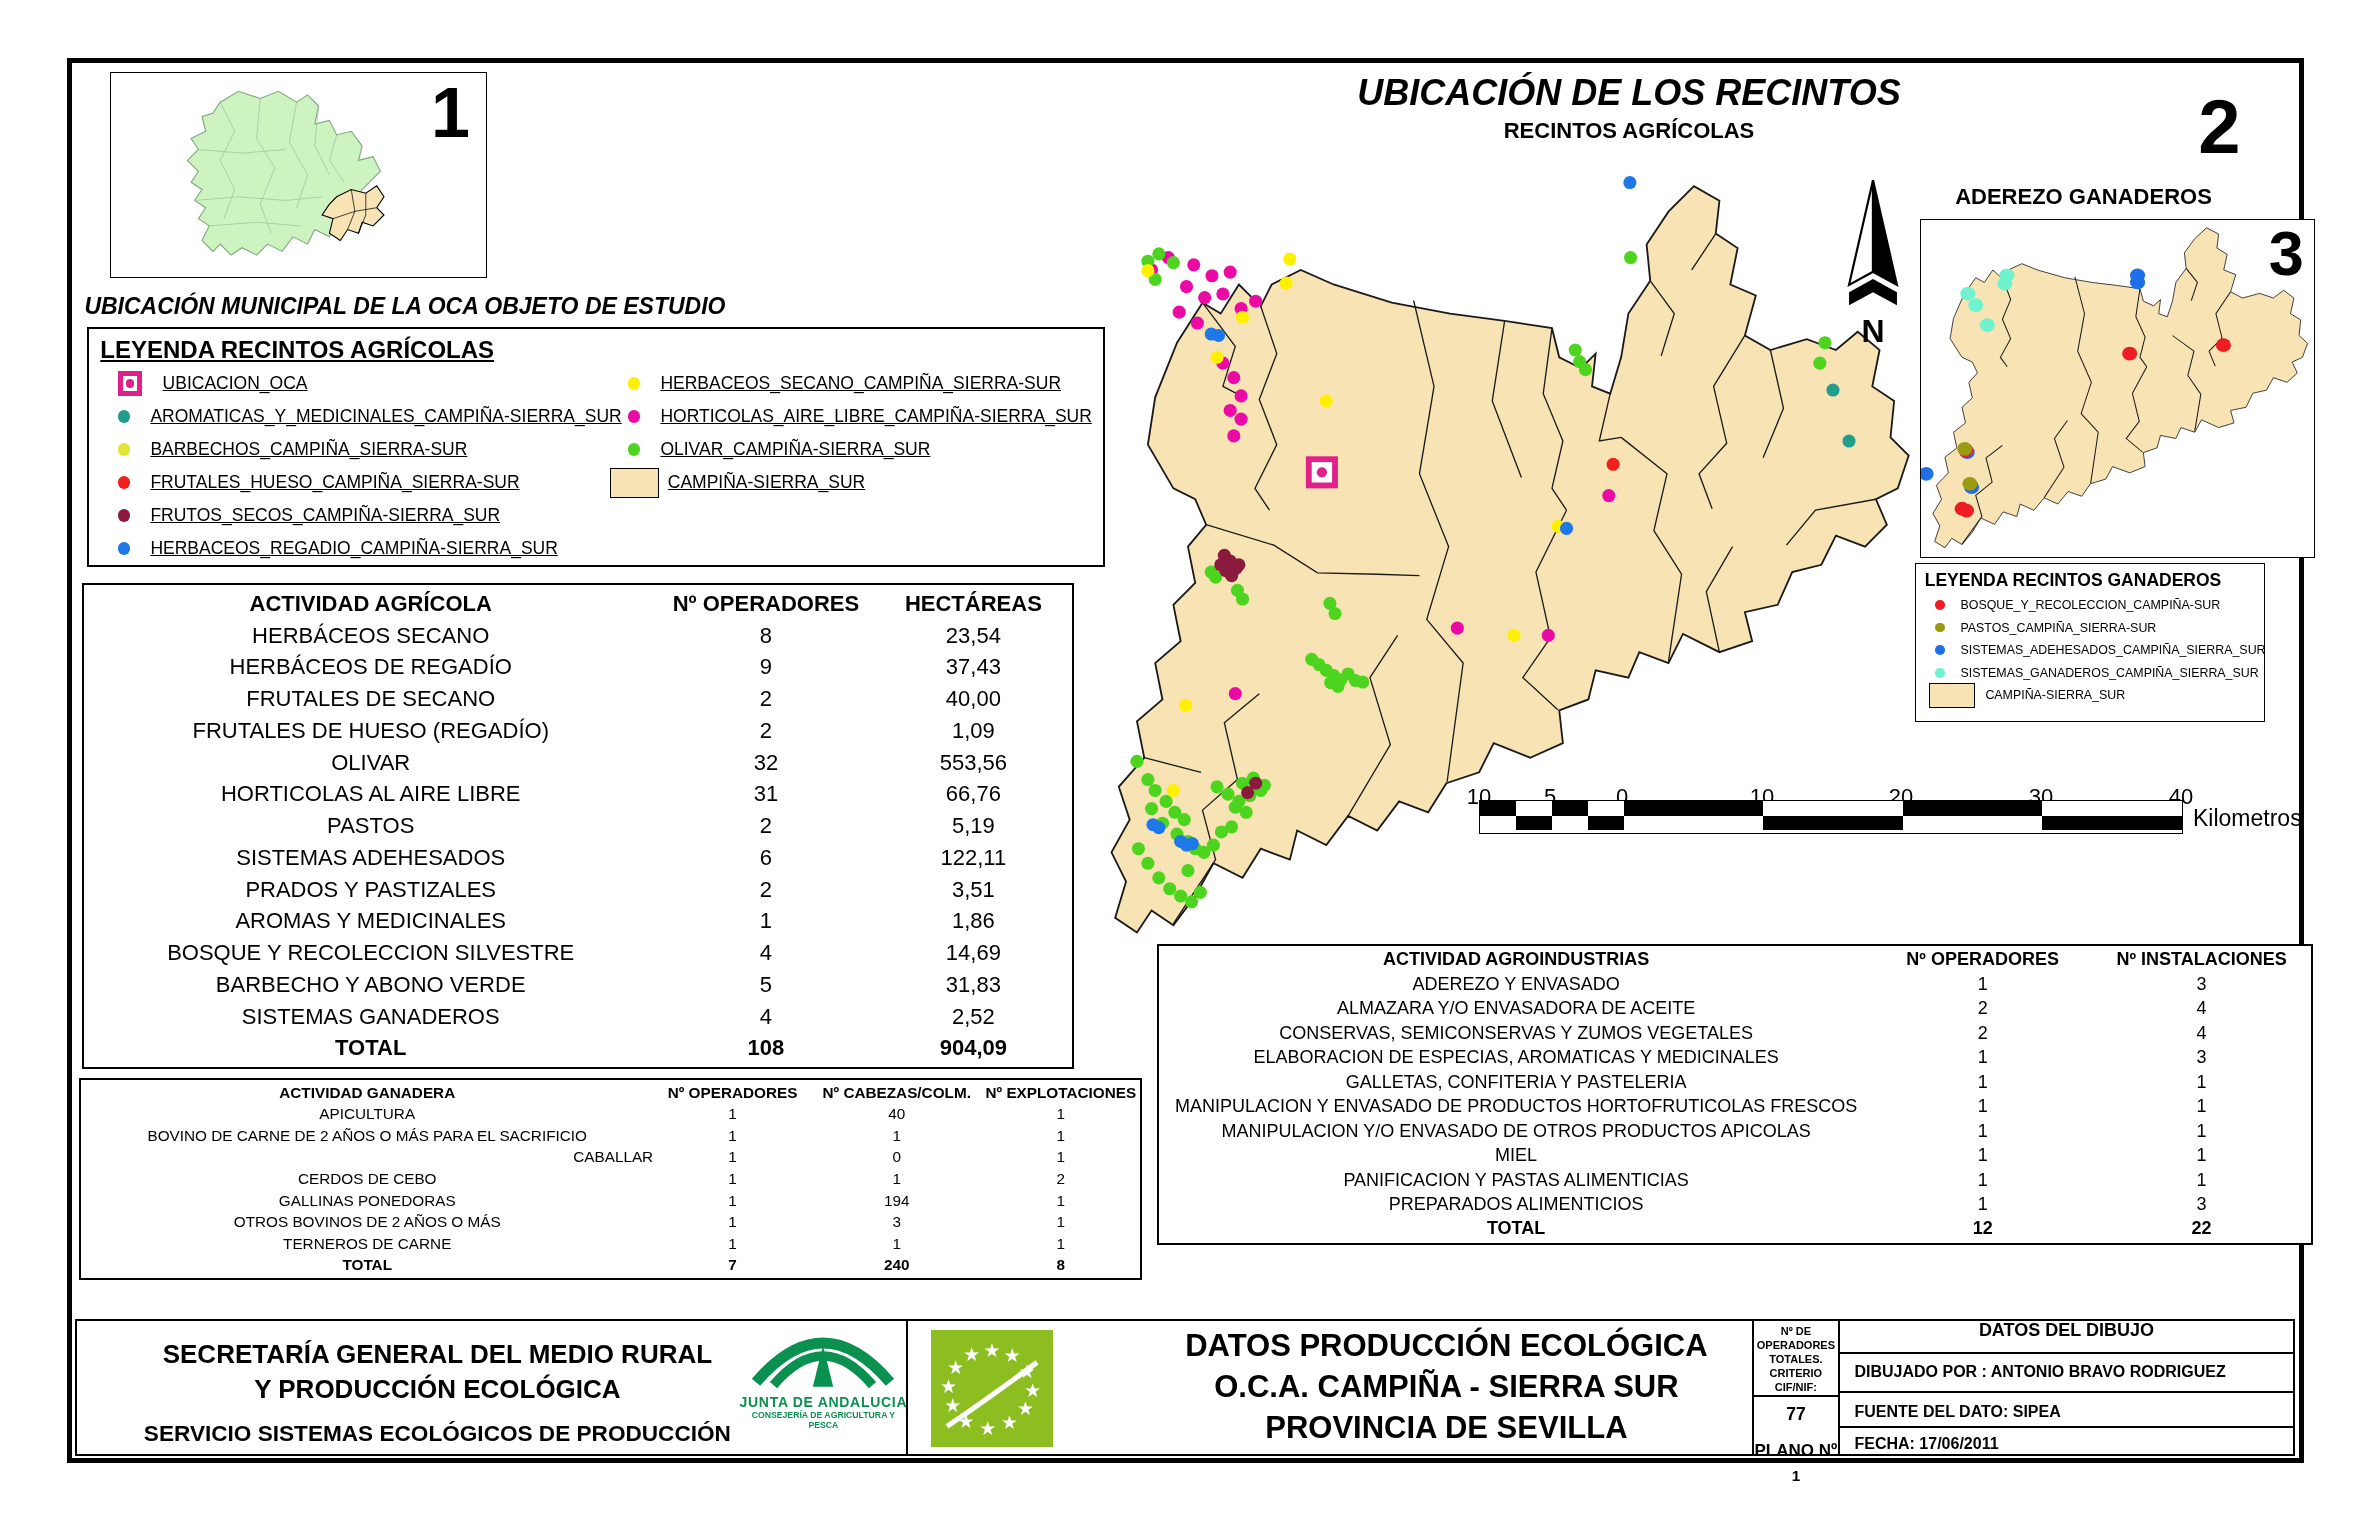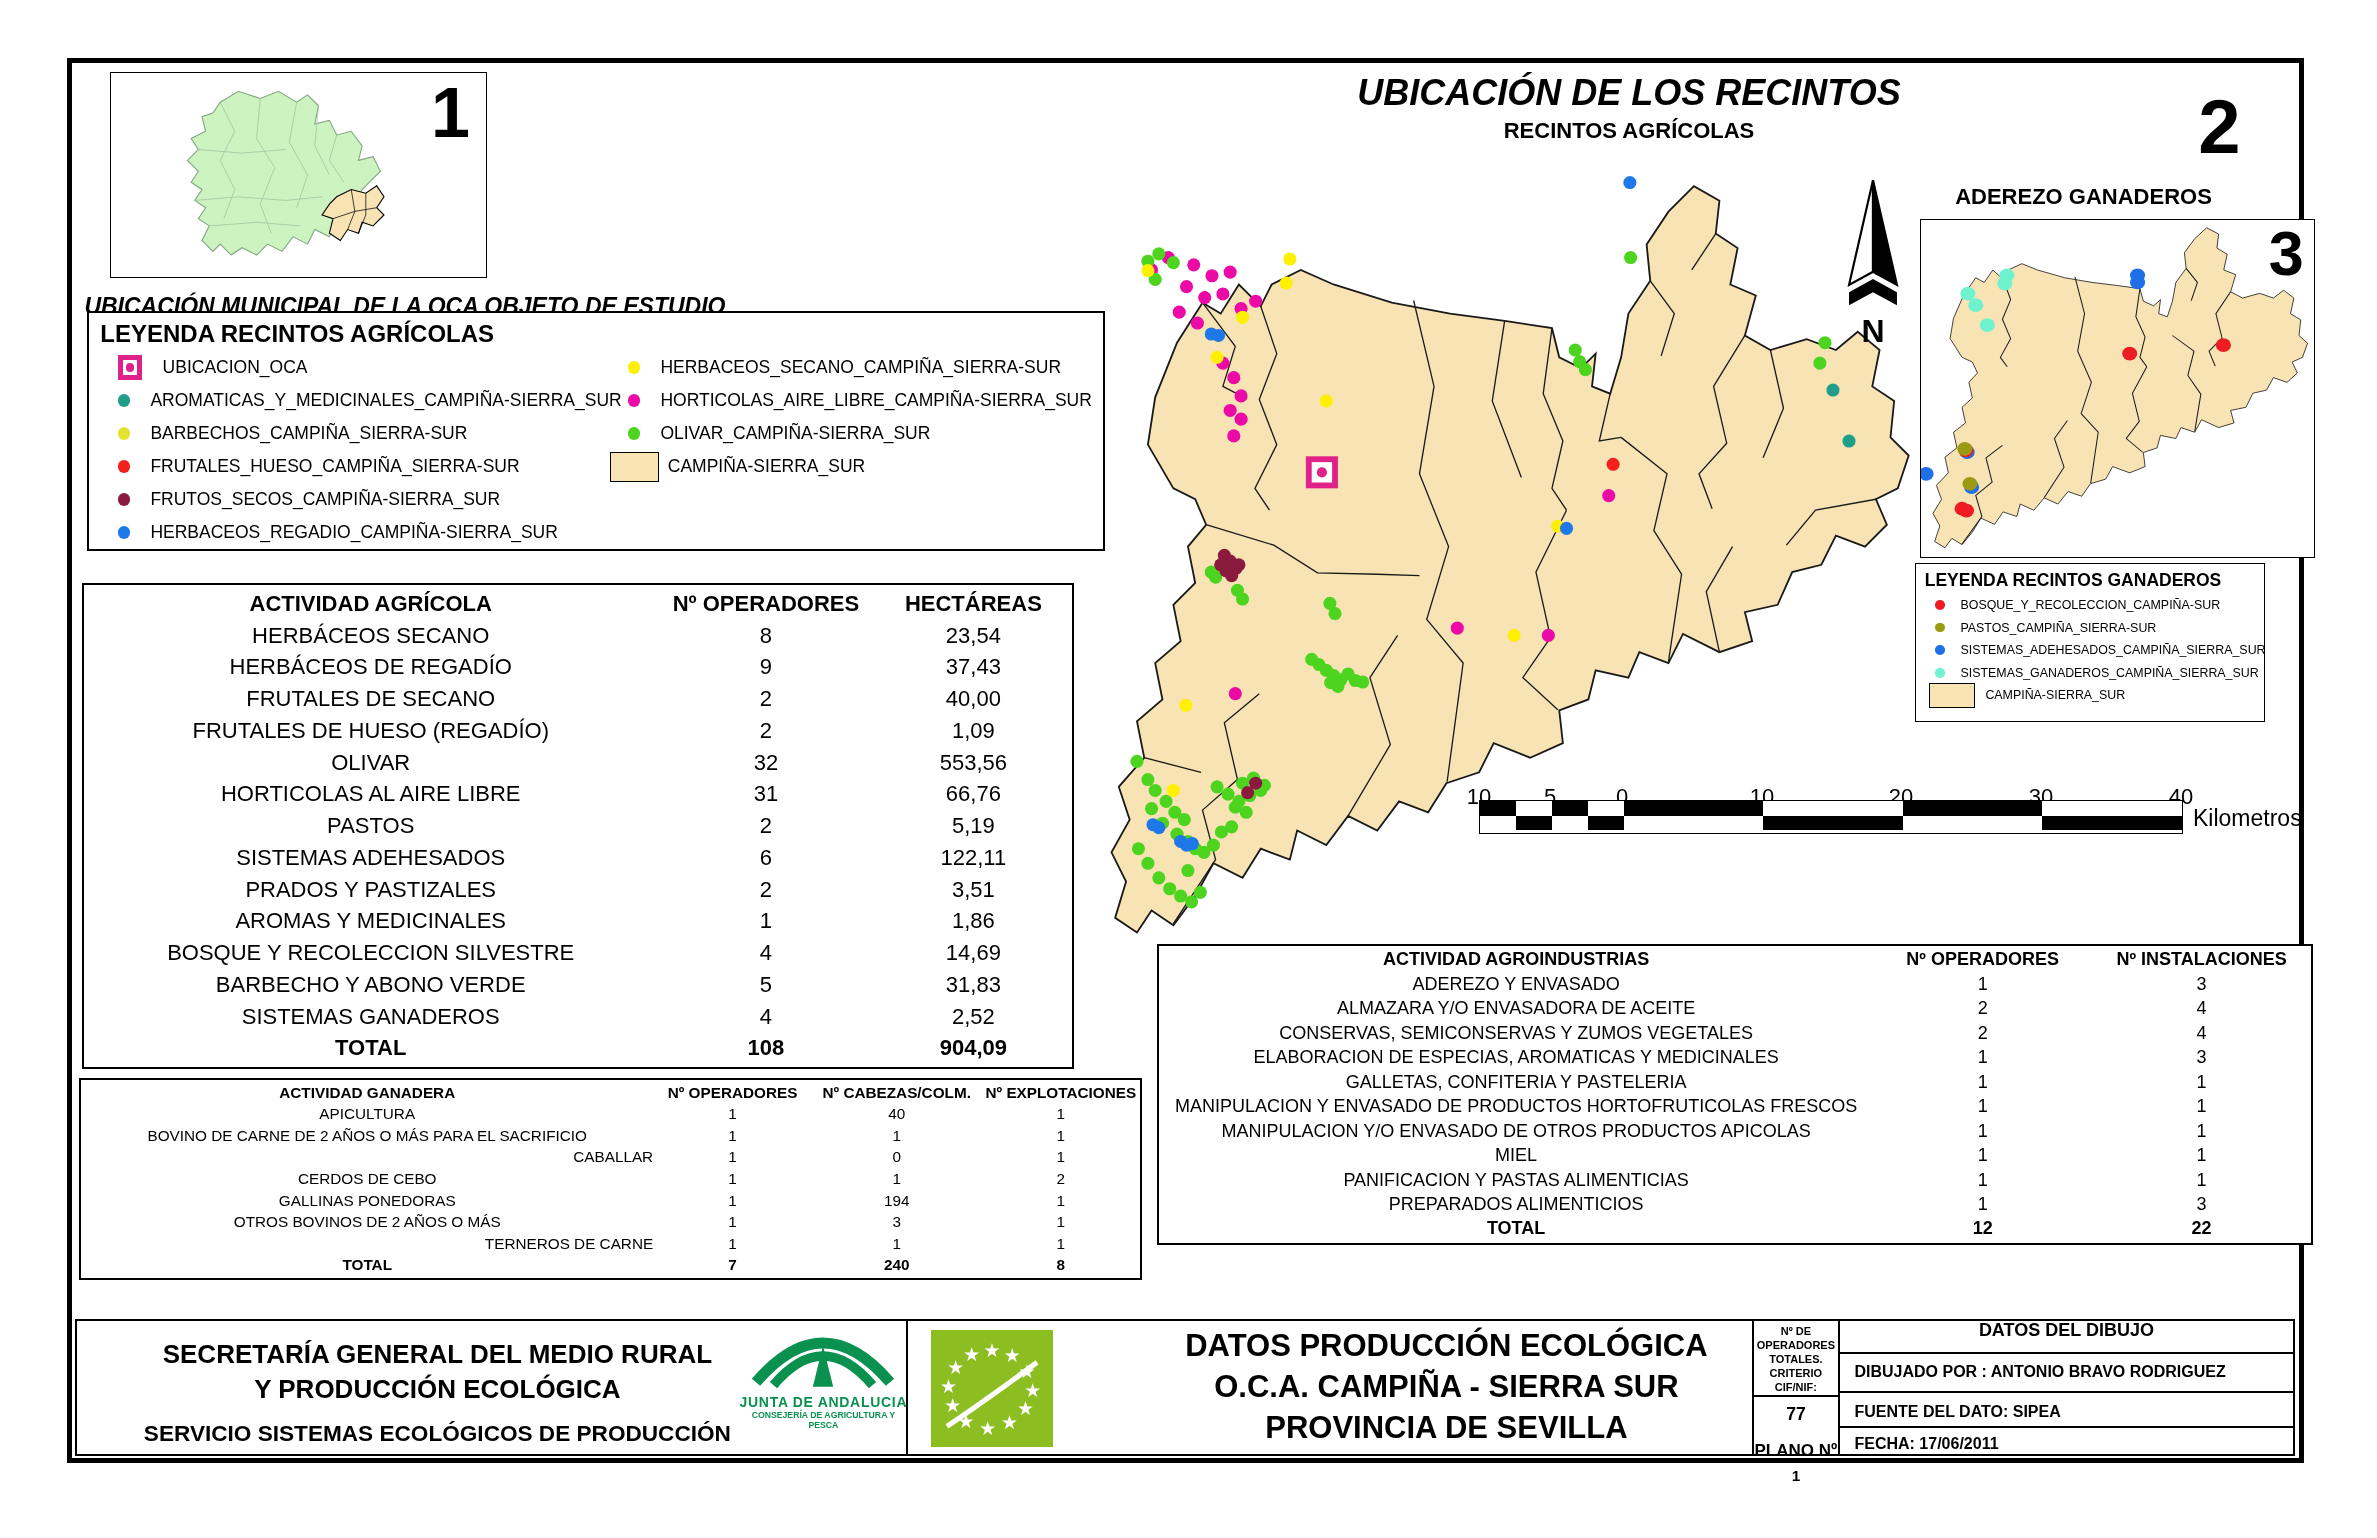--- a/index.html
+++ b/index.html
@@ -6,21 +6,21 @@
   body{width:2377px;height:1538px;position:relative;font-family:"Liberation Sans",sans-serif;color:#000;}
   .sheet{position:absolute;left:67px;top:58px;width:2227px;height:1395px;border:5.1px solid #000;background:#fff;}
   .abs{position:absolute;}
   .bx{position:absolute;border:2.2px solid #000;background:#fff;}
   
   .inset1{left:38px;top:8.7px;width:375px;height:204px;border-width:1.5px;}
   .bignum{font-weight:bold;line-height:1;}
   
   .h-italic{font-style:italic;font-weight:bold;}
   
-  .legendbox{left:14.6px;top:248px;width:1014px;height:236px;border-width:2.2px;}
+  .legendbox{left:14.6px;top:264px;width:1014px;height:236px;border-width:2.2px;text-decoration:underline;}
   .lg-title{font-weight:bold;font-size:24px;margin:7.3px 0 2.9px 11.7px;}
   .lg-cols{display:flex;padding-left:29px;}
   .lg-col1{width:510px;}
   .lg-col2{width:466px;}
   .lg-row{display:flex;align-items:center;height:33px;}
   .lg-sym{flex:0 0 auto;margin-right:20.4px;}
   .lg-sym.dot{width:12.4px;height:12.4px;border-radius:50%;}
   .lg-sym.swatch{width:47px;height:28px;border:1.5px solid #000;margin-left:-17.5px;margin-right:8.7px;}
   .lg-sym.marker{width:14.6px;height:14.6px;border:5.1px solid #E0218A;background:#fff;display:flex;align-items:center;justify-content:center;}
   .lg-sym.marker span{width:8.7px;height:8.7px;border-radius:50%;display:block;}
@@ -260,21 +260,21 @@
         <div class="tcell" style="width: 16%;">194</div>
         <div class="tcell" style="width: 15%;">1</div>
       </div>
       <div class="trow tbody-row">
         <div class="tcell" style="width: 54%;">OTROS BOVINOS DE 2 AÑOS O MÁS</div>
         <div class="tcell" style="width: 15%;">1</div>
         <div class="tcell" style="width: 16%;">3</div>
         <div class="tcell" style="width: 15%;">1</div>
       </div>
       <div class="trow tbody-row">
-        <div class="tcell" style="width: 54%; text-align: right;">TERNEROS DE CARNE</div>
+        <div class="tcell" style="width: 54%;">TERNEROS DE CARNE</div>
         <div class="tcell" style="width: 15%;">1</div>
         <div class="tcell" style="width: 16%;">1</div>
         <div class="tcell" style="width: 15%;">1</div>
       </div>
       <div class="trow ttotal">
         <div class="tcell" style="width: 54%;">TOTAL</div>
         <div class="tcell" style="width: 15%;">7</div>
         <div class="tcell" style="width: 16%;">240</div>
         <div class="tcell" style="width: 15%;">8</div>
       </div>

